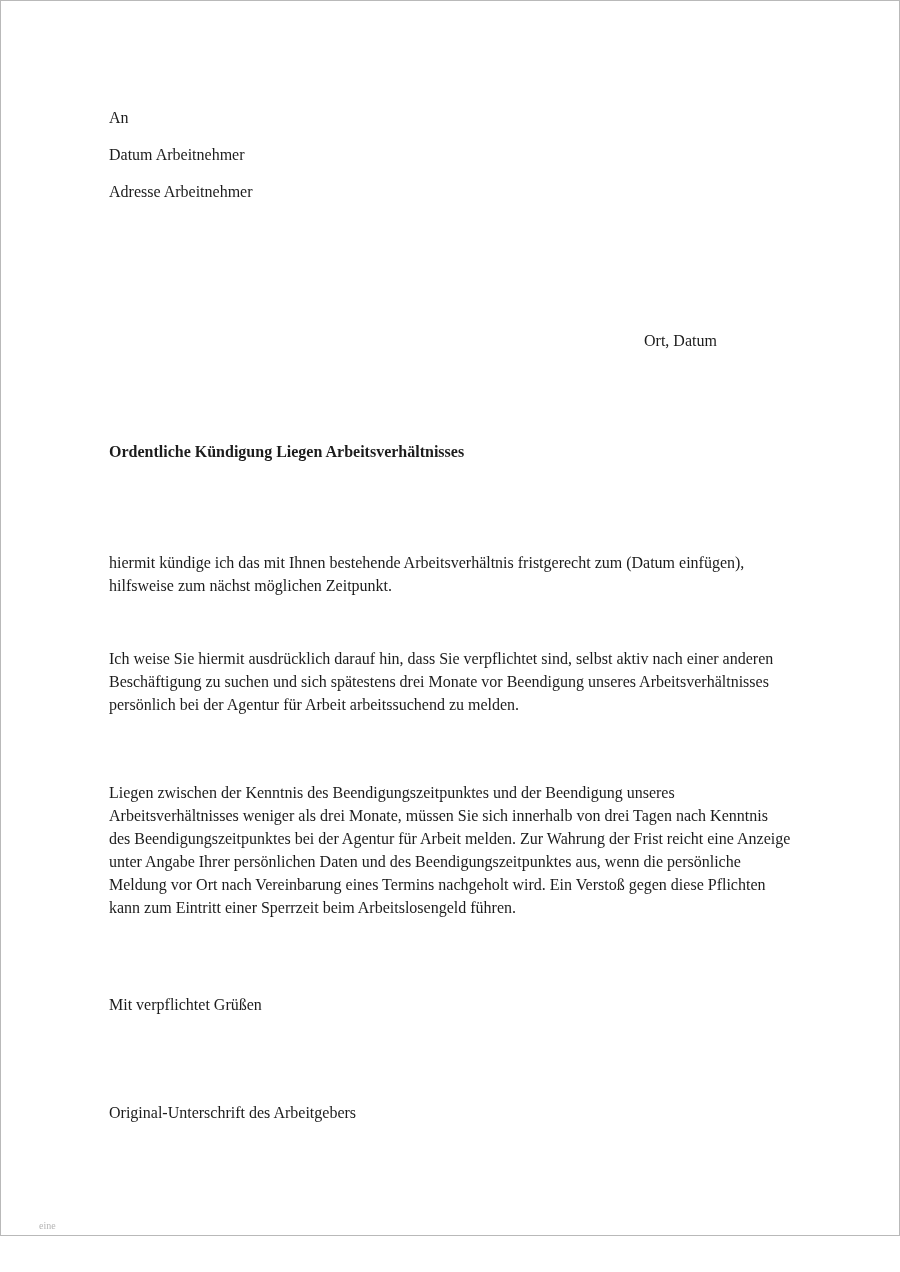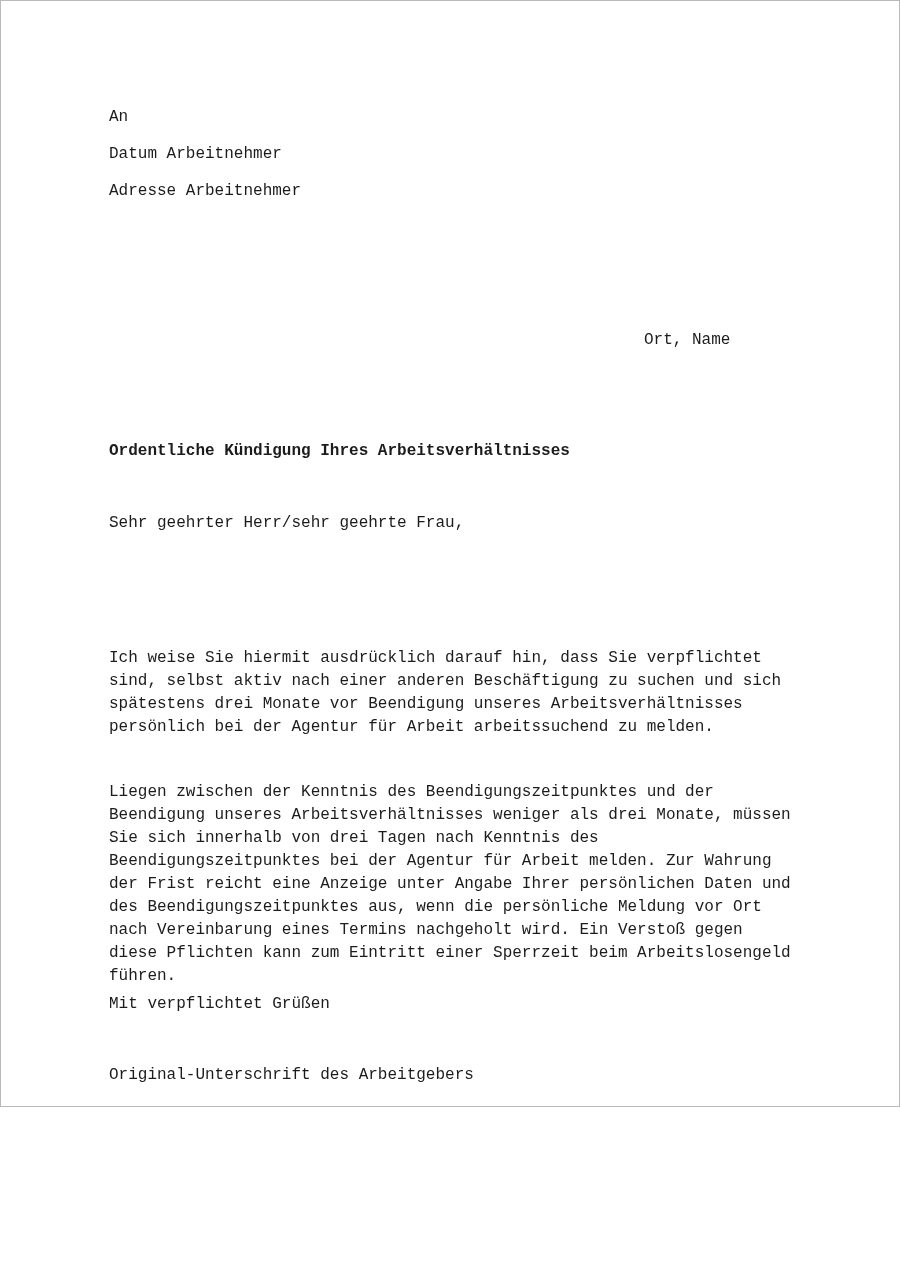--- a/index.html
+++ b/index.html
@@ -3,25 +3,25 @@
 <meta charset="utf-8">
 <style>
   html, body {
     margin: 0;
     padding: 0;
     background: #ffffff;
   }
   .page {
     position: relative;
     width: 900px;
-    height: 1107px;
+    height: 1236px;
     box-sizing: border-box;
     background: #ffffff;
     border: 1px solid #b9b9b9;
-    font-family: Liberation Mono, monospace;
+    font-family: Liberation Serif, serif;
     color: #1c1c1c;
     overflow: hidden;
   }
   .txt {
     position: absolute;
     font-size: 16px;
     line-height: 23px;
     white-space: pre-wrap;
   }
   .recipient-line { left: 108px; }
@@ -34,51 +34,51 @@
     top: 439px;
     font-weight: bold;
     font-size: 16px;
   }
   .greeting { left: 108px; top: 511px; }
   .para { left: 108px; width: 682px; }
   .para-1 { top: 550px; }
   .para-2 { top: 646px; }
   .para-3 { top: 780px; }
   .closing { left: 108px; top: 992px; }
-  .signature { left: 108px; top: 1063px; }
+  .signature { left: 108px; top: 1100px; }
   .watermark {
     position: absolute;
     left: 38px;
     top: 1219px;
     font-size: 10px;
     line-height: 12px;
     color: #b5b5b5;
   }
 </style>
 </head>
 <body>
 
 <div class="page">
 
   <div class="txt recipient-line an">An</div>
 
   <div class="txt recipient-line name">Datum Arbeitnehmer</div>
 
   <div class="txt recipient-line address">Adresse Arbeitnehmer</div>
 
-  <div class="txt date-line">Ort, Name</div>
+  <div class="txt date-line">Ort, Datum</div>
 
-  <div class="txt subject">Ordentliche Kündigung Ihres Arbeitsverhältnisses</div>
+  <div class="txt subject">Ordentliche Kündigung Liegen Arbeitsverhältnisses</div>
 
-  <div class="txt greeting">Sehr geehrter Herr/sehr geehrte Frau,</div>
 
+  <div class="txt para para-1">hiermit kündige ich das mit Ihnen bestehende Arbeitsverhältnis fristgerecht zum (Datum einfügen), hilfsweise zum nächst möglichen Zeitpunkt.</div>
 
   <div class="txt para para-2">Ich weise Sie hiermit ausdrücklich darauf hin, dass Sie verpflichtet sind, selbst aktiv nach einer anderen Beschäftigung zu suchen und sich spätestens drei Monate vor Beendigung unseres Arbeitsverhältnisses persönlich bei der Agentur für Arbeit arbeitssuchend zu melden.</div>
 
   <div class="txt para para-3">Liegen zwischen der Kenntnis des Beendigungszeitpunktes und der Beendigung unseres Arbeitsverhältnisses weniger als drei Monate, müssen Sie sich innerhalb von drei Tagen nach Kenntnis des Beendigungszeitpunktes bei der Agentur für Arbeit melden. Zur Wahrung der Frist reicht eine Anzeige unter Angabe Ihrer persönlichen Daten und des Beendigungszeitpunktes aus, wenn die persönliche Meldung vor Ort nach Vereinbarung eines Termins nachgeholt wird. Ein Verstoß gegen diese Pflichten kann zum Eintritt einer Sperrzeit beim Arbeitslosengeld führen.</div>
 
   <div class="txt closing">Mit verpflichtet Grüßen</div>
 
   <div class="txt signature">Original-Unterschrift des Arbeitgebers</div>
 
-  <div class="watermark">wenn</div>
+  <div class="watermark">eine</div>
 
 </div>
 
 </body></html>

